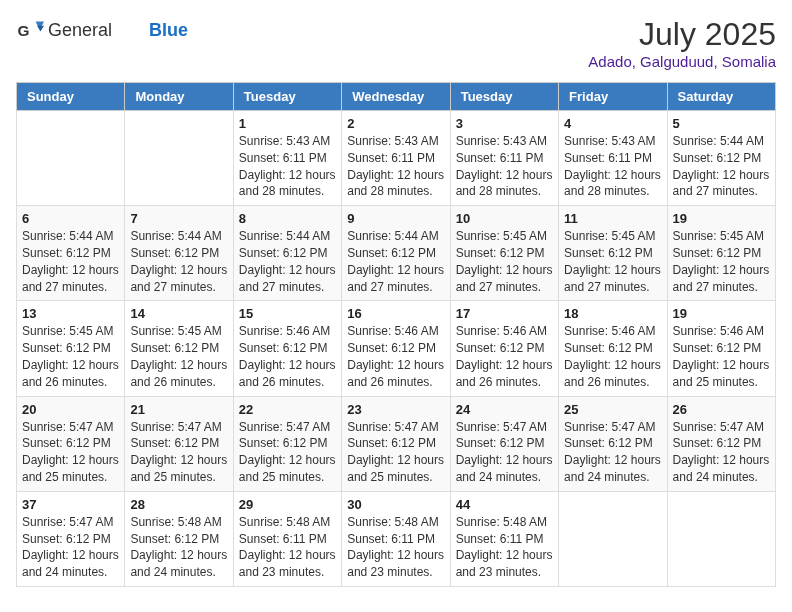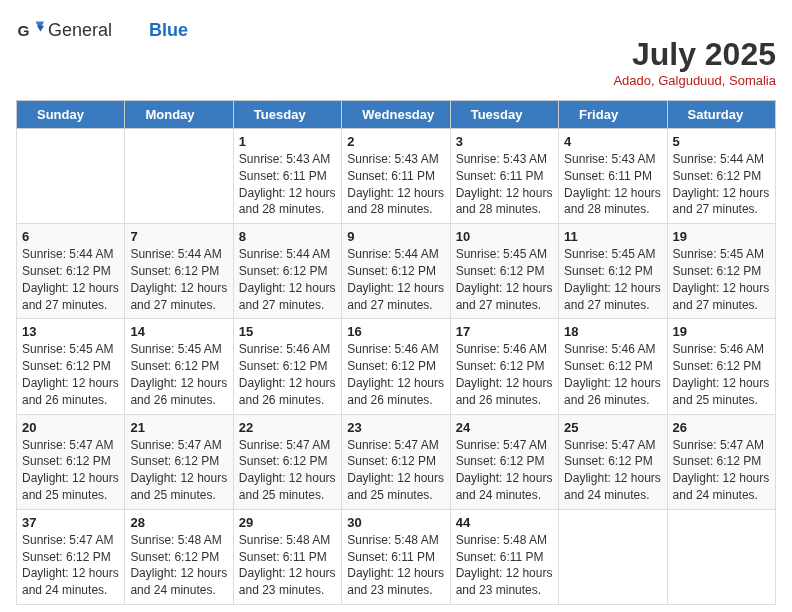--- a/index.html
+++ b/index.html
@@ -34,38 +34,37 @@
     }
     .logo-icon {
       width: 28px;
       height: 28px;
     }
     .title-block {
       text-align: right;
     }
     .month-year {
       font-size: 32px;
-      font-weight: bold;
-      color: #333;
-      margin-top: 20px;
+      font-weight: normal;
+      color: #333;
     }
     .location {
-      font-size: 13px;
-      color: #b91c1c;
+      font-size: 15px;
+      color: #4c1d95;
     }
     table {
       width: 100%;
       border-collapse: collapse;
       table-layout: fixed;
     }
     thead tr th {
       background-color: #3a7abf;
       color: #fff;
       text-align: left;
-      padding: 6px 20px;
+      padding: 6px 10px;
       font-size: 13px;
       font-weight: bold;
       border: 1px solid #ccc;
     }
     tbody tr td {
       vertical-align: top;
       padding: 5px 5px;
       font-size: 10.5px;
       color: #333;
       border: 1px solid #ddd;

